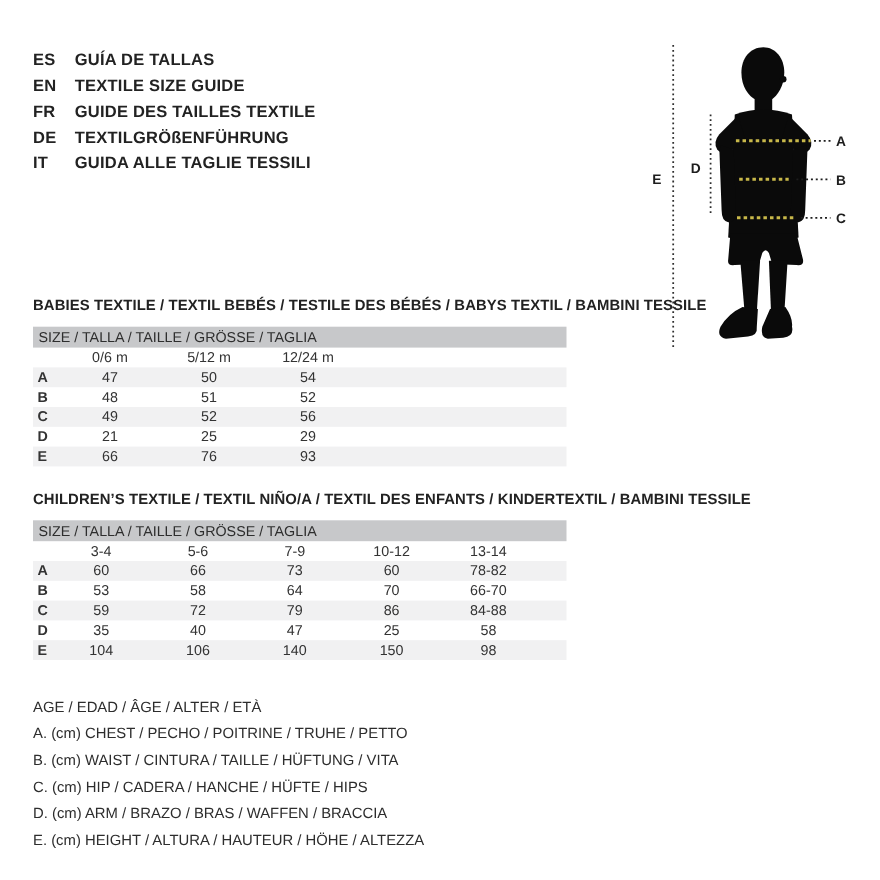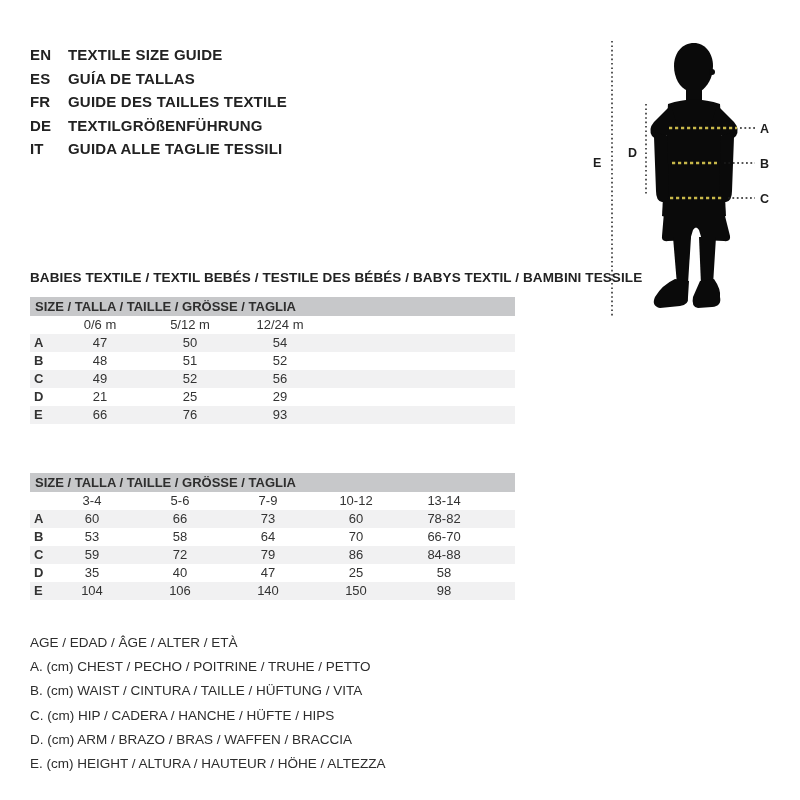--- a/index.html
+++ b/index.html
@@ -20,44 +20,44 @@
 
   
   .section-title { position:absolute; left:30px; font-size:13.5px; font-weight:600; letter-spacing:.1px; white-space:nowrap; color:#222; }
   .babies-title { top:270px; }
   .children-title { top:446px; }
 
   
   .size-table { position:absolute; left:30px; width:485px; font-size:13px; color:#333; }
   .babies-table { top:297px; }
   .children-table { top:473px; }
-  .size-bar { height:19px; line-height:19px; background:#c7c8ca; padding-left:5px; font-weight:700; color:#2e2e2e; }
+  .size-bar { height:19px; line-height:19px; background:#c7c8ca; padding-left:5px; font-weight:400; color:#2e2e2e; }
   .trow { display:flex; height:18px; line-height:18px; }
   .trow.stripe { background:#f1f1f2; }
   .cell-label { padding-left:4px; font-weight:600; }
   .babies-table .cell-label { width:21px; }
   .children-table .cell-label { width:14px; }
   .babies-table .cell { width:90px; text-align:center; }
   .children-table .cell { width:88px; text-align:center; }
 
   
   .legend { position:absolute; left:30px; top:631px; font-size:13.5px; color:#2d2d2d; }
   .legend-line { height:24.2px; line-height:24.2px; white-space:nowrap; }
 </style>
 </head>
 <body>
 
 <div class="page">
 
   <div class="lang-list">
     <div class="lang-row">
+      <span class="lang-code">ES</span><span>GUÍA DE TALLAS</span>
+    </div>
+    <div class="lang-row">
       <span class="lang-code">EN</span><span>TEXTILE SIZE GUIDE</span>
-    </div>
-    <div class="lang-row">
-      <span class="lang-code">ES</span><span>GUÍA DE TALLAS</span>
     </div>
     <div class="lang-row">
       <span class="lang-code">FR</span><span>GUIDE DES TAILLES TEXTILE</span>
     </div>
     <div class="lang-row">
       <span class="lang-code">DE</span><span>TEXTILGRÖßENFÜHRUNG</span>
     </div>
     <div class="lang-row">
       <span class="lang-code">IT</span><span>GUIDA ALLE TAGLIE TESSILI</span>
     </div>
@@ -136,20 +136,21 @@
       <span class="cell">29</span>
     </div>
     <div class="trow stripe">
       <span class="cell-label">E</span>
       <span class="cell">66</span>
       <span class="cell">76</span>
       <span class="cell">93</span>
     </div>
   </div>
 
+  <div class="section-title children-title">CHILDREN’S TEXTILE / TEXTIL NIÑO/A / TEXTIL DES ENFANTS / KINDERTEXTIL / BAMBINI TESSILE</div>
 
   <div class="size-table children-table">
     <div class="size-bar">SIZE / TALLA / TAILLE / GRÖSSE / TAGLIA</div>
     <div class="trow">
       <span class="cell-label"></span>
       <span class="cell">3-4</span>
       <span class="cell">5-6</span>
       <span class="cell">7-9</span>
       <span class="cell">10-12</span>
       <span class="cell">13-14</span>

